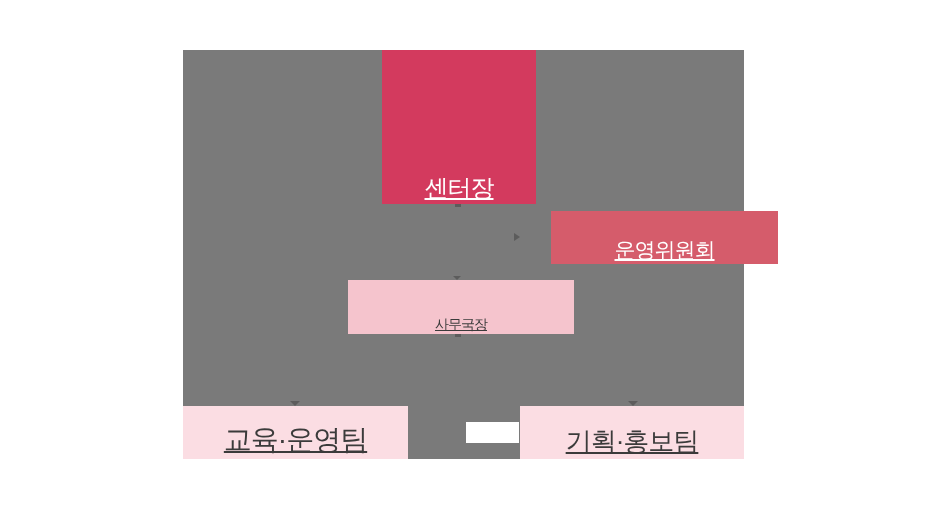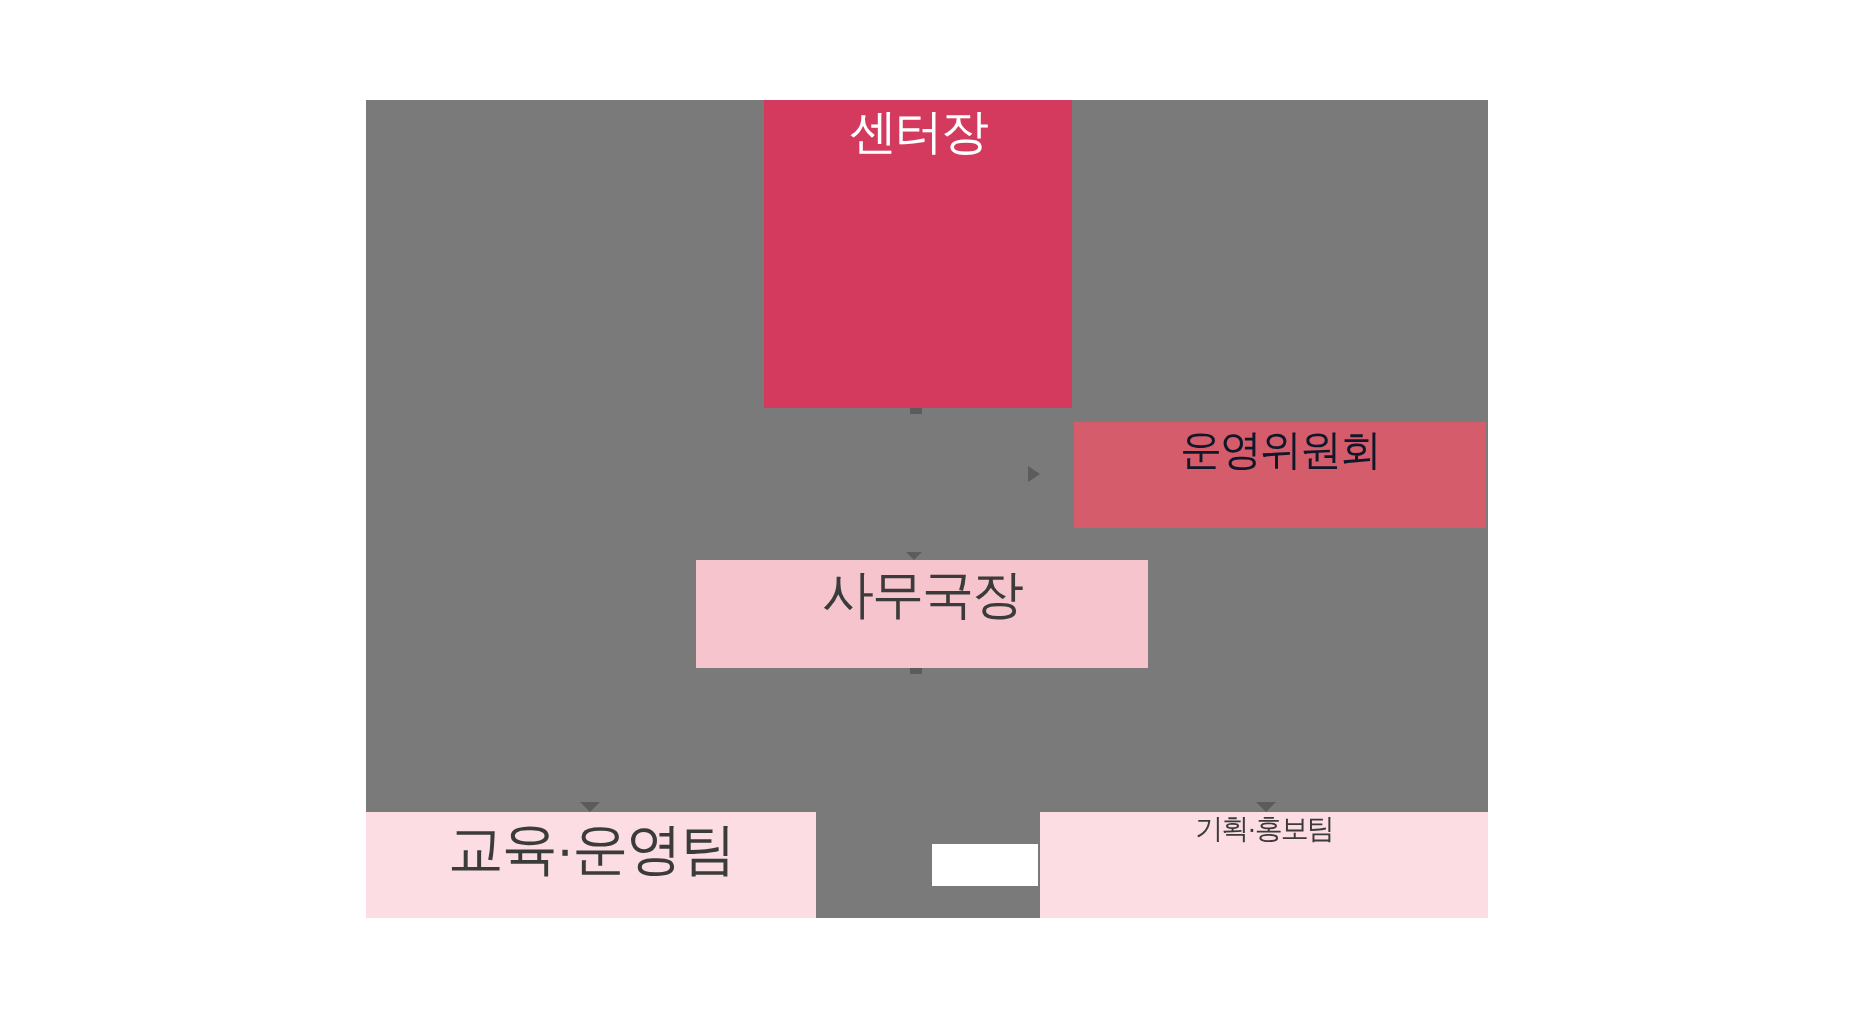--- a/index.html
+++ b/index.html
@@ -13,61 +13,62 @@
   }
   .gray-panel {
     position: absolute;
     left: 183px; top: 50px;
     width: 561px; height: 409px;
     background: #7a7a7a;
   }
   .node {
     position: absolute;
     display: flex;
-    align-items: flex-start;
+    align-items: flex-end;
     justify-content: center;
     letter-spacing: -1px;
     font-weight: 500;
     text-align: center;
     white-space: nowrap;
+    text-decoration: underline;
   }
   .node-center-director {
     left: 382px; top: 50px;
     width: 154px; height: 154px;
     background: #d33a5e;
     color: #ffffff;
     font-size: 24px;
   }
   .node-steering-committee {
-    left: 537px; top: 211px;
-    width: 206px; height: 53px;
+    left: 551px; top: 211px;
+    width: 227px; height: 53px;
     background: #d55c6b;
-    color: #0f172a;
+    color: #ffffff;
     font-size: 21px;
   }
   .node-secretary-general {
     left: 348px; top: 280px;
     width: 226px; height: 54px;
     background: #f5c4cd;
     color: #3b3b3b;
-    font-size: 26px;
+    font-size: 14px;
   }
   .node-education-operations-team {
     left: 183px; top: 406px;
     width: 225px; height: 53px;
     background: #fbdde3;
     color: #3b3b3b;
     font-size: 28px;
   }
   .node-planning-pr-team {
     left: 520px; top: 406px;
     width: 224px; height: 53px;
     background: #fbdde3;
     color: #3b3b3b;
-    font-size: 14px;
+    font-size: 26px;
   }
   .white-cutout {
     position: absolute;
     left: 466px; top: 422px;
     width: 53px; height: 21px;
     background: #ffffff;
   }
   .connector-stub {
     position: absolute;
     background: #5c5c5c;

